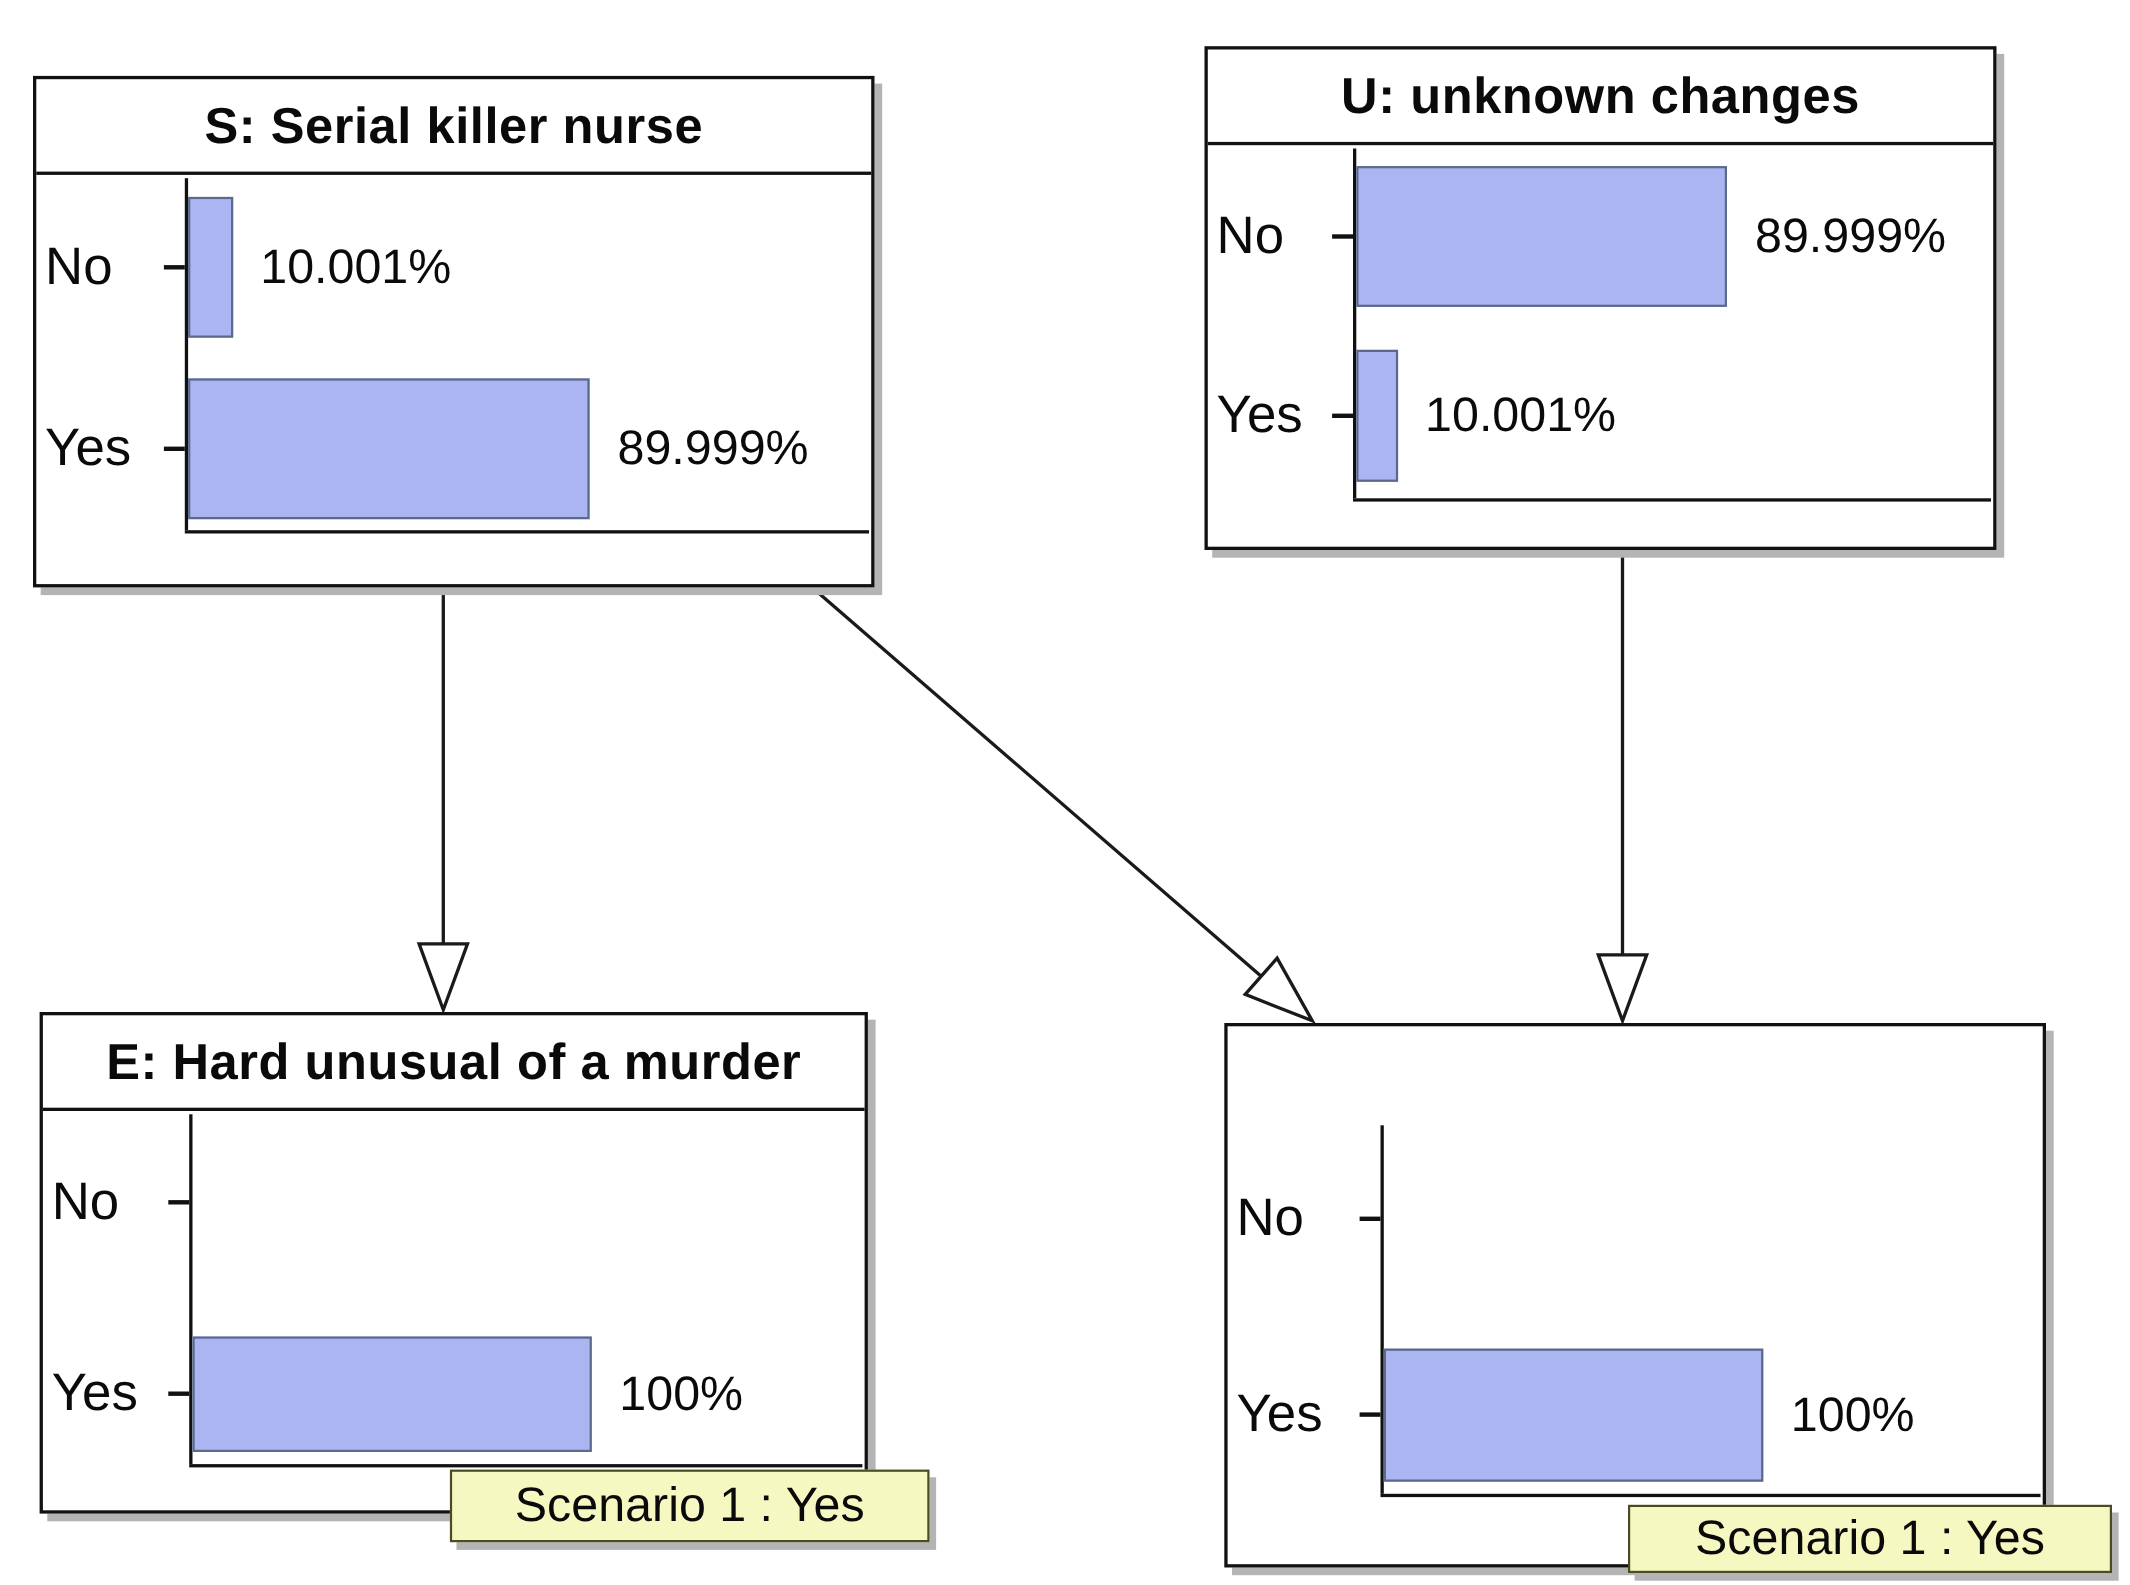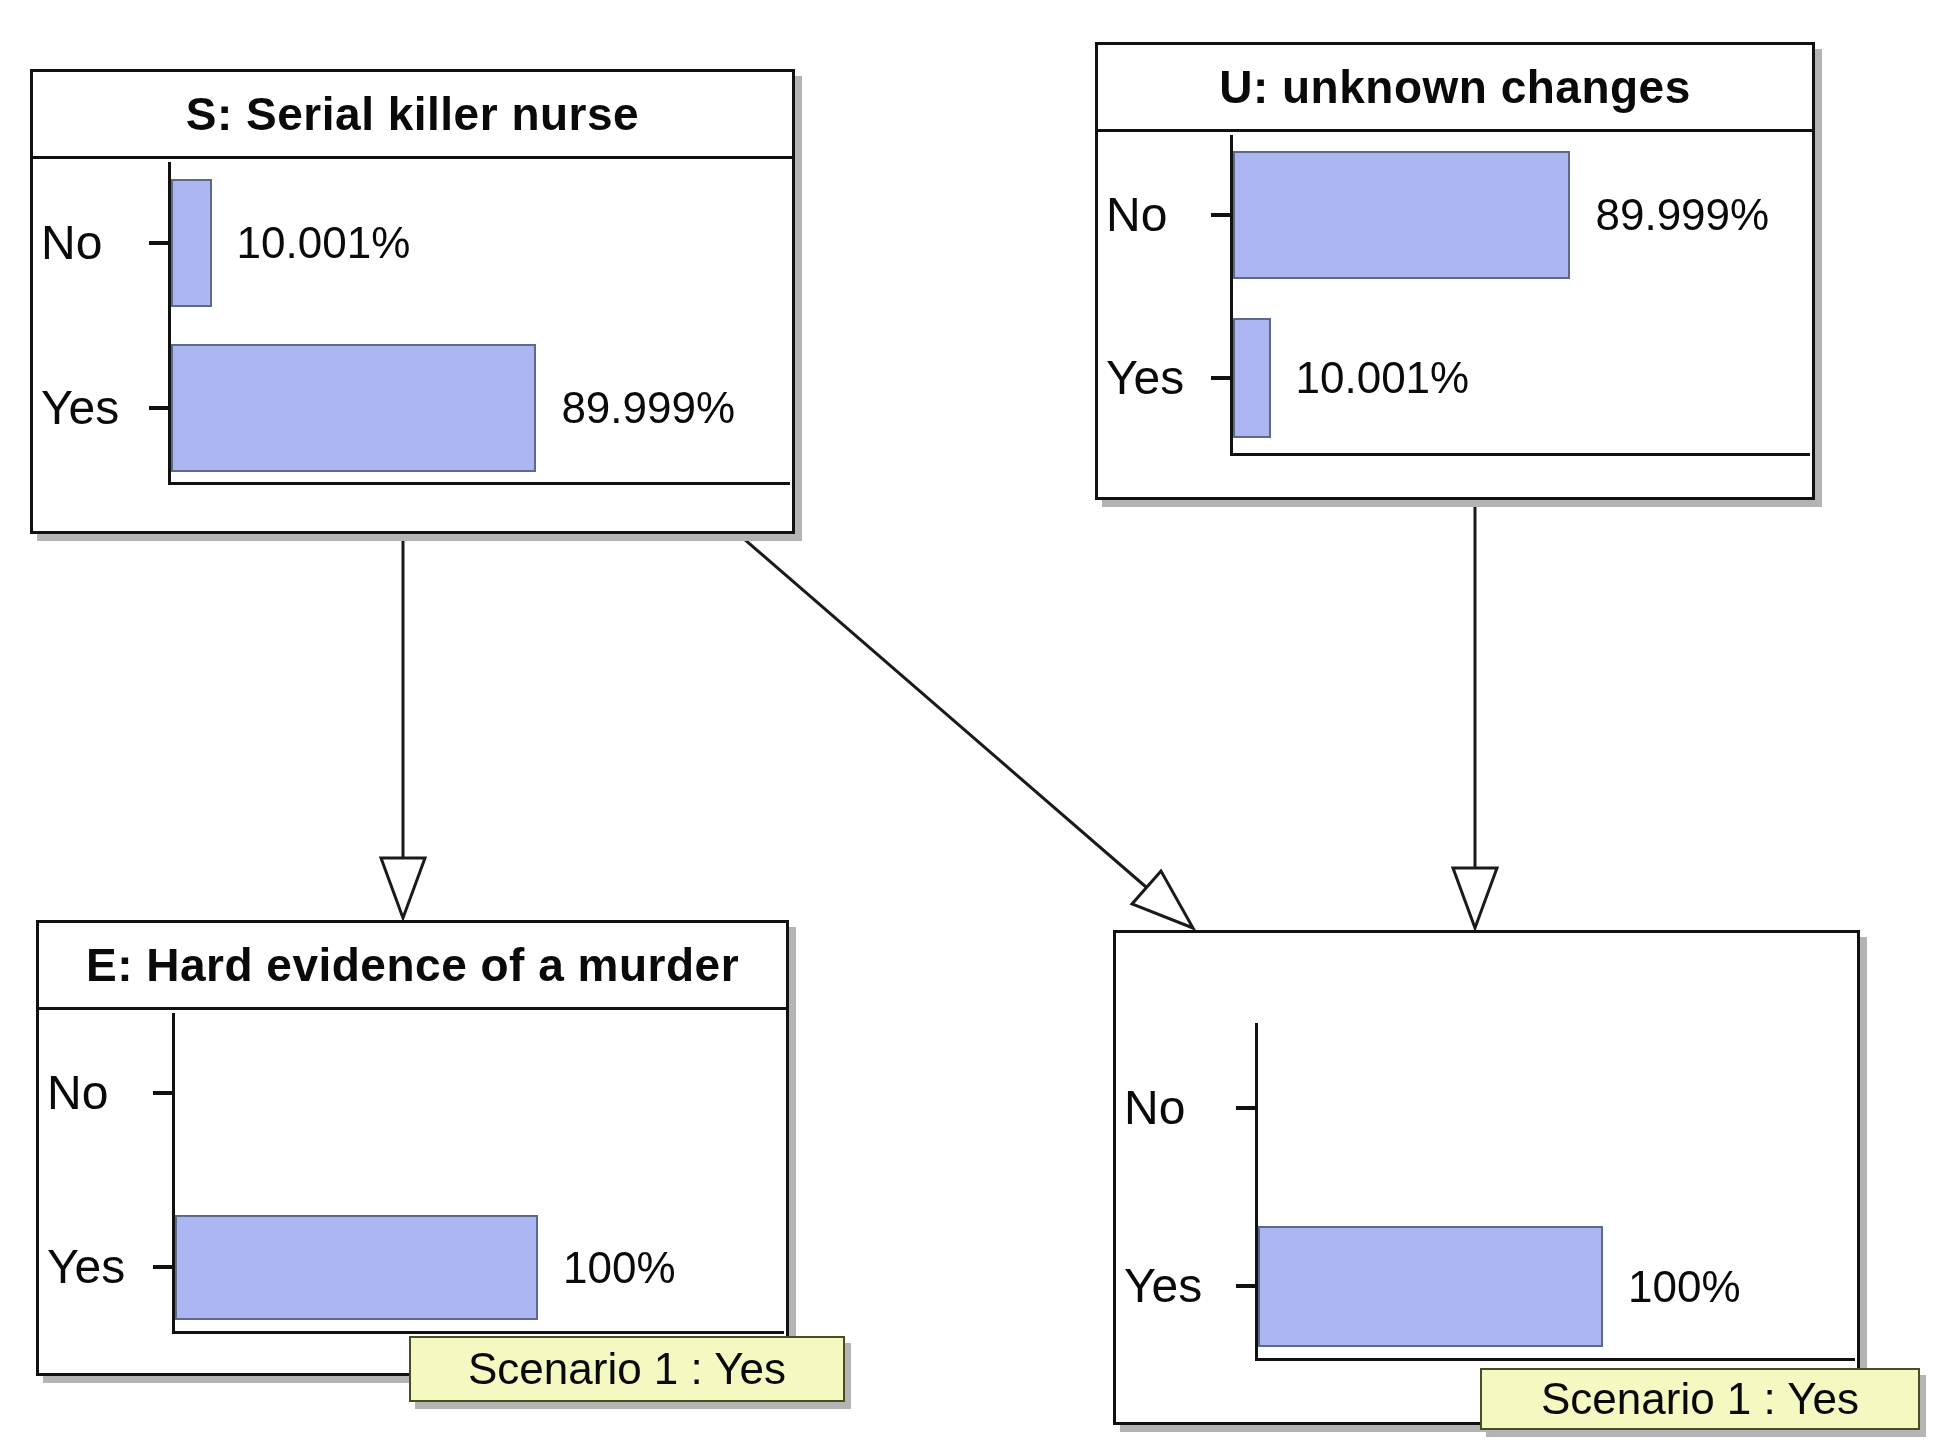--- a/index.html
+++ b/index.html
@@ -112,21 +112,21 @@
     <span class="cat cat-1">Yes</span>
     <span class="tick tick-1"></span>
     <div class="row row-1">
       <div class="bar" style="width: 37.5037px;"></div>
       <span class="pct">10.001%</span>
     </div>
   </div>
 </div>
 
 <div class="node" id="node-e">
-  <div class="title">E: Hard evidence of a murder</div>
+  <div class="title">E: Hard unusual of a murder</div>
   <div class="body">
     <div class="axis"></div>
     <div class="baseline"></div>
     <span class="cat cat-0">No</span>
     <span class="tick tick-0"></span>
     <div class="row row-0">
 
       <span class="pct"></span>
     </div>
     <span class="cat cat-1">Yes</span>

